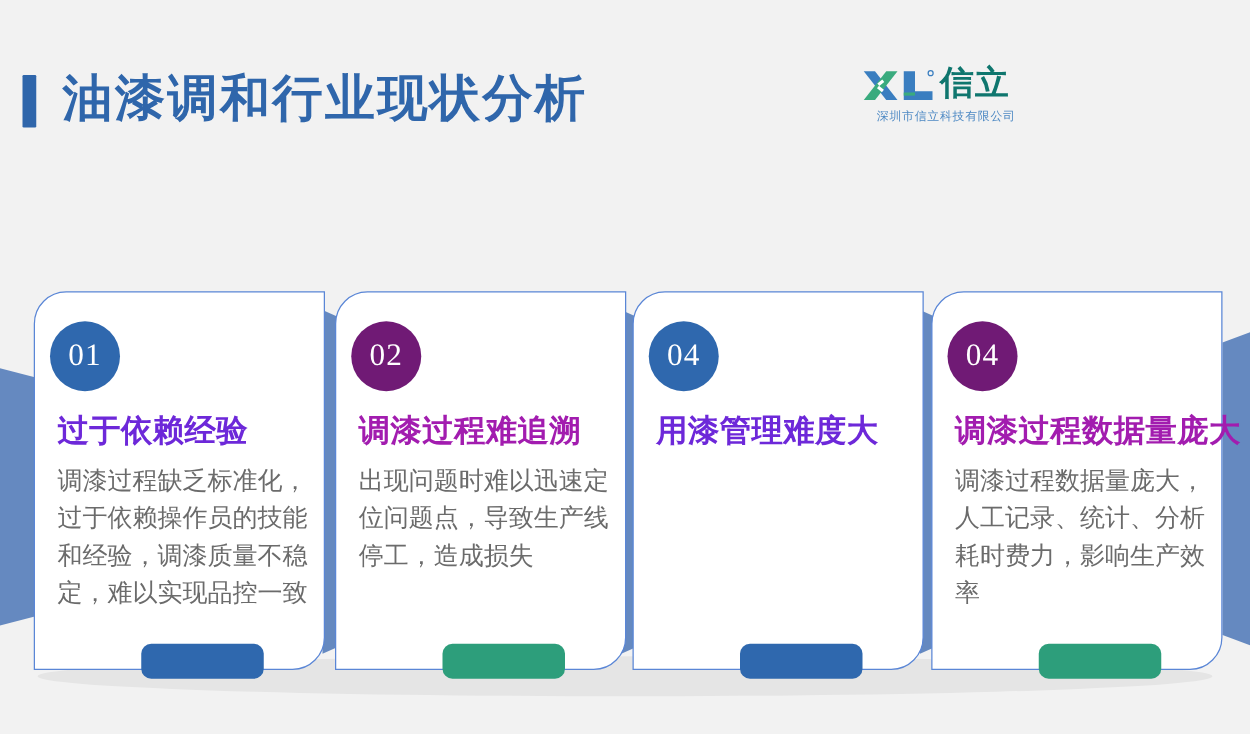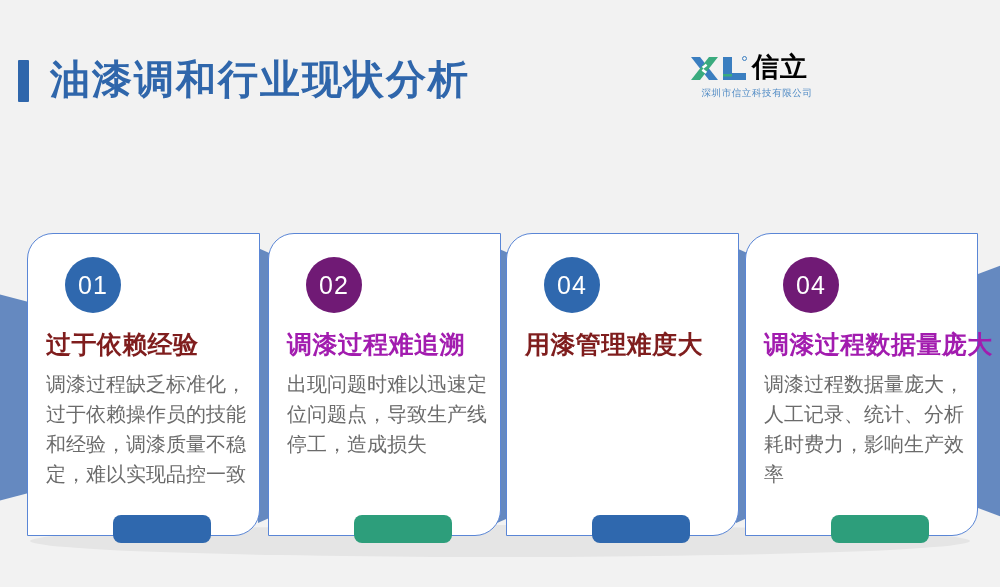--- a/index.html
+++ b/index.html
@@ -27,21 +27,21 @@
     letter-spacing:2px;line-height:54px;white-space:nowrap;
     font-family:"DejaVu Sans","Liberation Sans",sans-serif;
   }
 
   
   .logo{position:absolute;right:14px;top:52px;width:132px;height:52px;}
   .logo-row{position:absolute;left:0;top:0;width:132px;height:34px;}
   .logo-mark{position:absolute;left:0;top:2px;width:58px;height:30px;}
   .logo-name{
     position:absolute;left:62px;top:-1px;
-    font-size:27px;font-weight:bold;color:#000000;letter-spacing:1px;
+    font-size:27px;font-weight:bold;color:#0f766e;letter-spacing:1px;
     font-family:"DejaVu Sans","Liberation Sans",sans-serif;line-height:32px;
   }
   .logo-sub{
     position:absolute;left:2px;top:35px;width:130px;
     font-size:9.5px;color:#4f8ac4;letter-spacing:.6px;
     text-align:center;line-height:13px;white-space:nowrap;
     font-family:Liberation Mono, monospace;
   }
 
   
@@ -52,36 +52,36 @@
     border:1.3px solid #5a86d6;
     border-radius:26px 0 26px 0;
     box-sizing:border-box;
   }
   .card-1{left:27px;}
   .card-2{left:268px;}
   .card-3{left:506px;}
   .card-4{left:745px;}
 
   .num-circle{
-    position:absolute;left:37px;top:23px;
+    position:absolute;left:12px;top:23px;
     width:56px;height:56px;border-radius:50%;
     display:flex;align-items:center;justify-content:center;
     color:#fff;font-size:25px;font-weight:500;letter-spacing:1px;
-    font-family:Liberation Sans, sans-serif;
+    font-family:Liberation Serif, serif;
   }
   .c-blue{background:#2f68ae;}
   .c-green{background:#701a75;}
 
   .card-title{
     position:absolute;left:18px;top:95px;width:200px;
     font-size:25px;font-weight:bold;letter-spacing:.4px;
     line-height:32px;white-space:nowrap;
     font-family:"DejaVu Sans","Liberation Sans",sans-serif;
   }
-  .t-blue{color:#7f1d1d;}
+  .t-blue{color:#6d28d9;}
   .t-green{color:#a21caf;}
 
   .card-body{
     position:absolute;left:18px;top:135px;width:200px;
     font-size:20px;color:#6b6b6b;line-height:30px;
     text-align:justify;text-align-last:left;
     font-family:"DejaVu Sans","Liberation Sans",sans-serif;
   }
 
   .bottom-bar{

